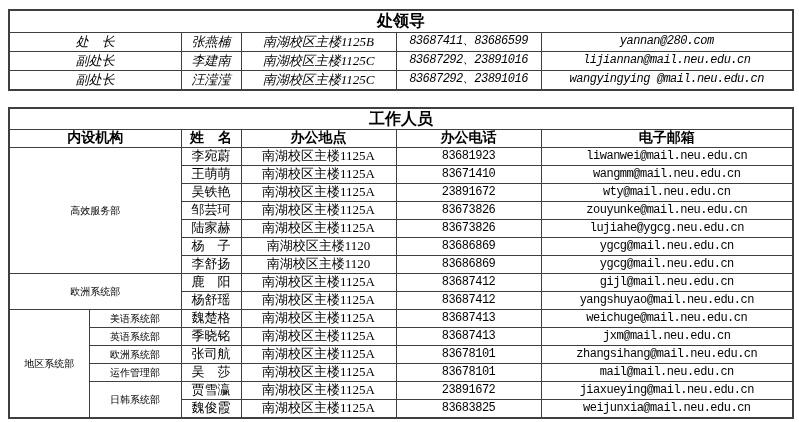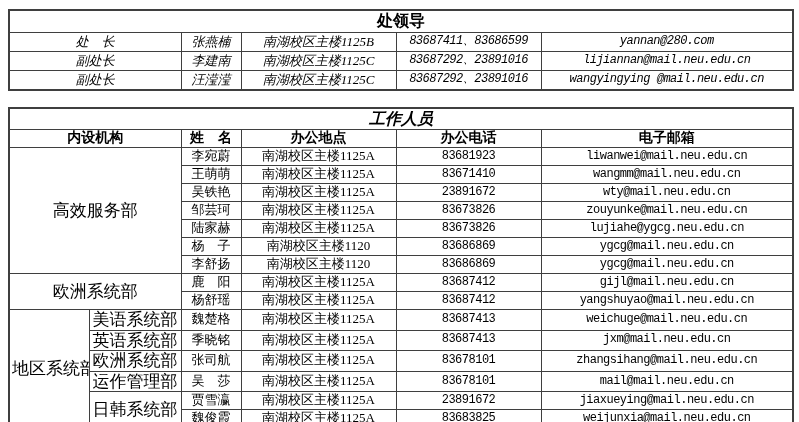--- a/index.html
+++ b/index.html
@@ -32,29 +32,29 @@
     font-size: 16px;
     height: 21px;
   }
   th.col-head {
     font-weight: bold;
     font-size: 14px;
     height: 20px;
   }
   .t1 td.data { height: 18px; font-style: italic; }
   .t2 td.data { height: 17px; }
-  .t2 .title-cell { height: 20px; font-style: italic; }
+  .t2 .title-cell { height: 20px; }
   .t2 th.col-head { height: 17px; }
   .latin {
     font-family: "Liberation Mono", "DejaVu Sans Mono", monospace;
     font-size: 12px;
     letter-spacing: -0.5px;
   }
   .gap { height: 16px; }
-  .org-cell { font-size: 17px; }
+  .org-cell { font-size: 10px; }
 </style>
 </head>
 <body>
 
 <div class="page">
 
   <table class="t1">
     <colgroup>
       <col style="width:172px">
         <col style="width:60px">

